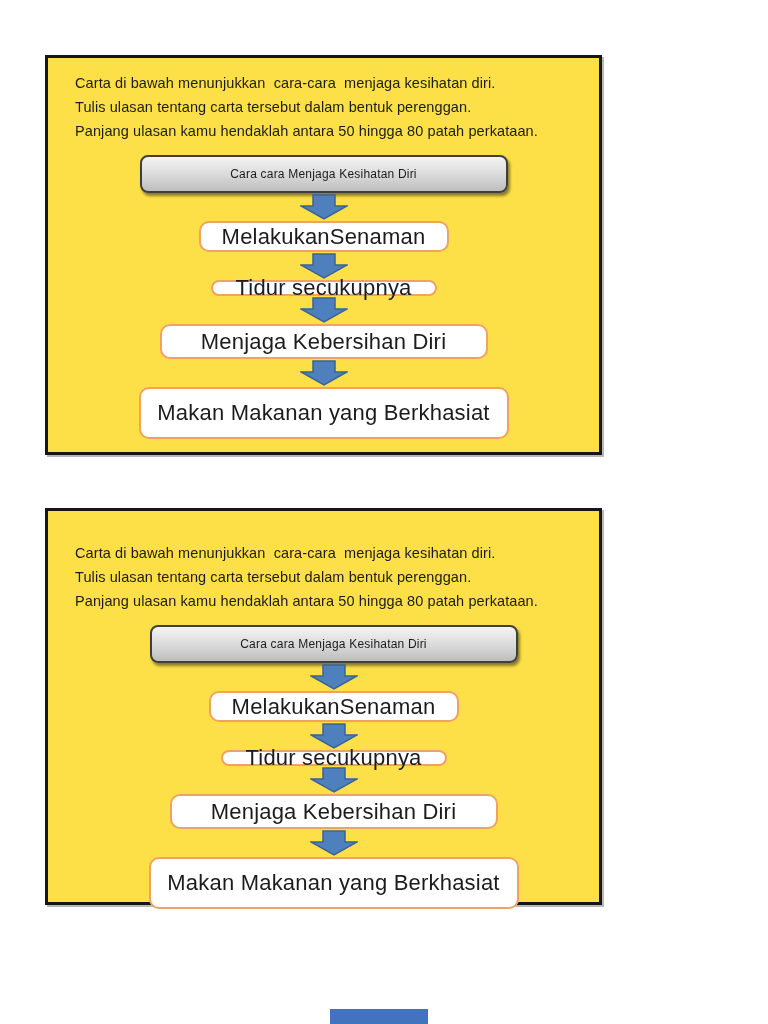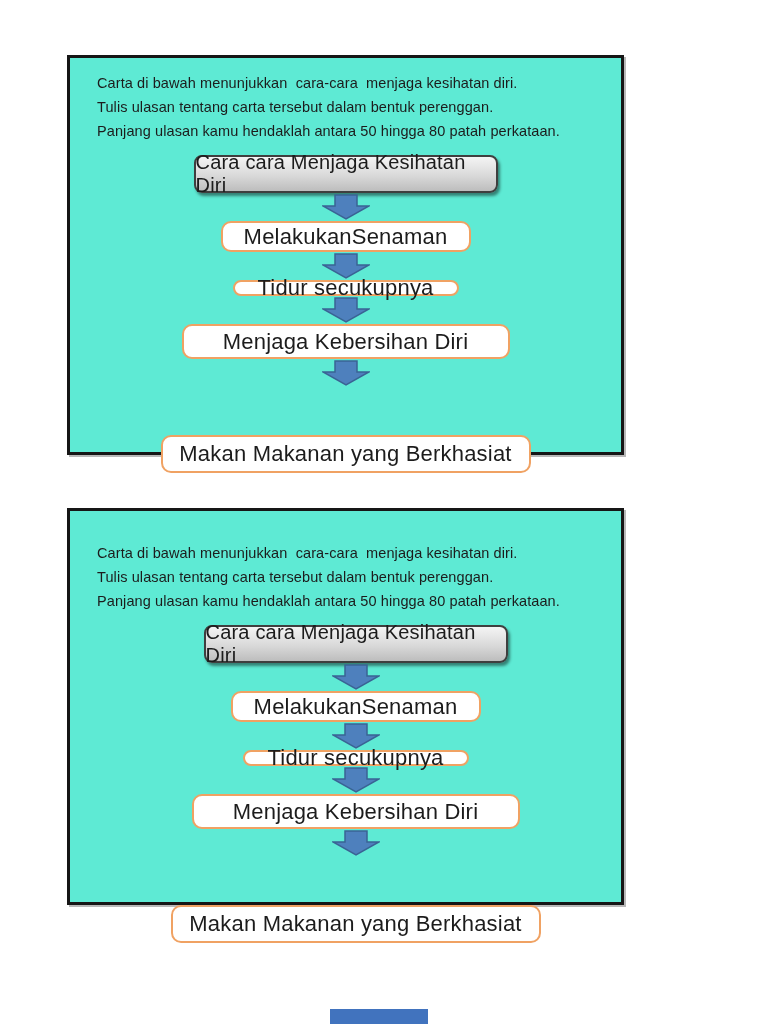--- a/index.html
+++ b/index.html
@@ -3,22 +3,22 @@
 <meta charset="utf-8">
 <style>
   html,body{margin:0;padding:0;}
   body{
     width:768px;height:1024px;position:relative;overflow:hidden;
     background:#ffffff;
     font-family:"Liberation Sans", sans-serif;
     color:var(--text,#1c1c1c);
   }
   .panel{
-    position:absolute;left:67px;width:557px;box-sizing:border-box;
-    background:#5eead4;
+    position:absolute;left:45px;width:557px;box-sizing:border-box;
+    background:#fde047;
     border:3px solid var(--panel-border,#161616);
     box-shadow:2px 2px 0 rgba(0,0,0,0.28);
   }
   #panel1{top:55px;height:400px;}
   #panel2{top:508px;height:397px;}
 
   .instructions{
     position:absolute;left:27px;right:14px;
     font-size:14.5px;line-height:24px;letter-spacing:0.1px;
   }
@@ -28,49 +28,49 @@
   .line b{font-weight:normal;}
 
   .chart{
     position:absolute;left:0;width:100%;
     display:flex;flex-direction:column;align-items:center;
   }
   #panel1 .chart{top:97px;}
   #panel2 .chart{top:114px;transform:translateX(10px);}
 
   .title-box{
-    width:304px;height:38px;box-sizing:border-box;
+    width:368px;height:38px;box-sizing:border-box;
     border:2px solid var(--title-border,#3f3f3f);
     border-radius:8px;
     background:linear-gradient(180deg,
       var(--title-fill-top,#f4f4f4) 0%,
       var(--title-fill-mid,#d9d9d9) 55%,
       var(--title-fill-bottom,#bdbdbd) 100%);
     display:flex;align-items:center;justify-content:center;
-    font-size:20px;letter-spacing:0.2px;
+    font-size:12px;letter-spacing:0.2px;
     box-shadow:2px 3px 3px rgba(0,0,0,0.45);
   }
   .arrow{display:block;margin:1px 0;}
   .arrow polygon{
     fill:var(--arrow-fill,#4e80bd);
     stroke:var(--arrow-border,#3a6394);
     stroke-width:1.5;
   }
   .step{
     box-sizing:border-box;
     border:2px solid var(--step-border,#f0a263);
     border-radius:10px;
     background:var(--step-fill,#ffffff);
     display:flex;align-items:center;justify-content:center;
     font-size:22px;letter-spacing:0.2px;
   }
   .step.s1{width:250px;height:31px;}
   .step.s2{width:226px;height:16px;}
   .step.s3{width:328px;height:35px;}
-  .step.s4{width:370px;height:38px;margin-top:48px;}
+  .step.s4{width:370px;height:52px;}
 
   .bottom-bar{
     position:absolute;left:330px;top:1009px;width:98px;height:15px;
     background:var(--bottom-bar,#4173be);
   }
 </style>
 </head>
 <body style="background: rgb(255, 255, 255);">
 
 <section class="panel" id="panel1">

